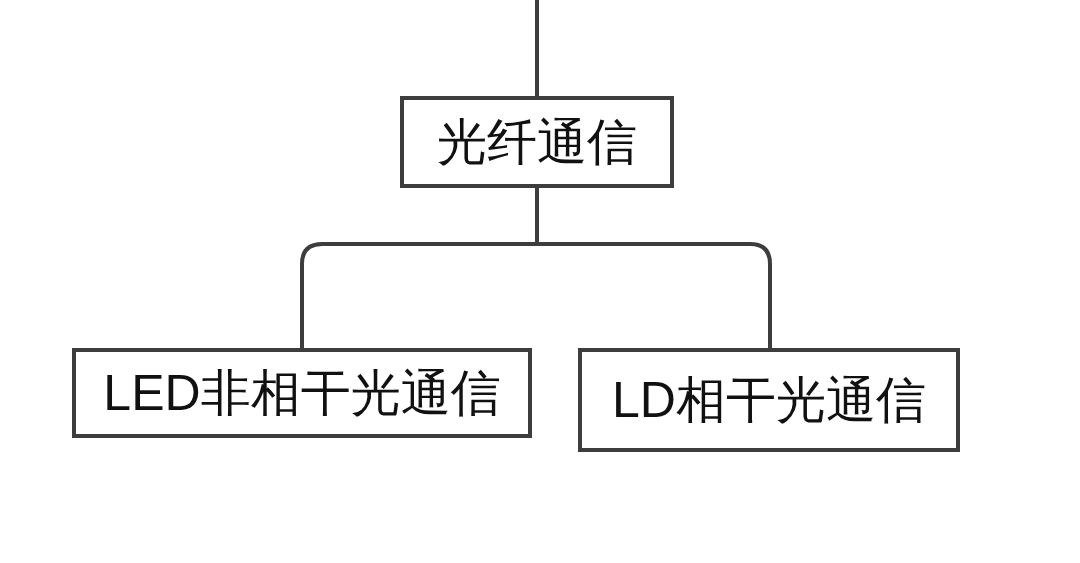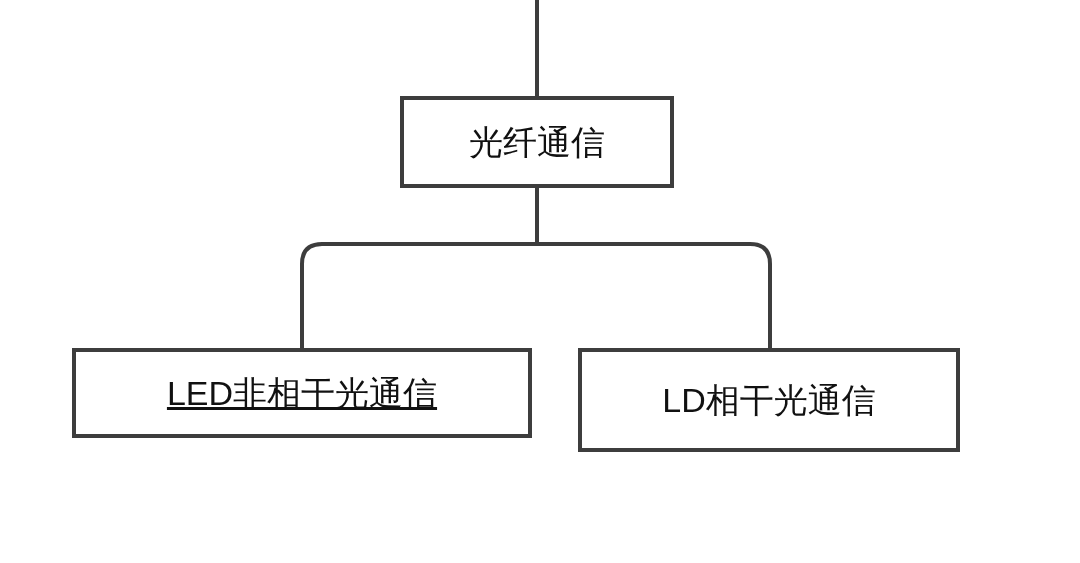--- a/index.html
+++ b/index.html
@@ -23,27 +23,27 @@
     height: 563px;
   }
   .node {
     position: absolute;
     box-sizing: border-box;
     border: 4px solid #3d3d3d;
     background: #ffffff;
     display: flex;
     align-items: center;
     justify-content: center;
-    font-size: 34px;
+    font-size: 50px;
     line-height: 1;
     color: #111111;
     white-space: nowrap;
   }
   .node-root  { left: 400px; top: 96px;  width: 274px; height: 92px; }
-  .node-left  { left: 72px;  top: 348px; width: 460px; height: 90px; text-decoration: underline; }
+  .node-left  { left: 72px;  top: 348px; width: 460px; height: 90px; }
   .node-right { left: 578px; top: 348px; width: 382px; height: 104px; }
 </style>
 </head>
 <body>
 
 <div class="stage">
 
   <svg class="connectors" viewBox="0 0 1080 563" xmlns="http://www.w3.org/2000/svg" aria-hidden="true">
 
     <path d="M537 0 V96" fill="none" stroke="#3d3d3d" stroke-width="4"></path>

